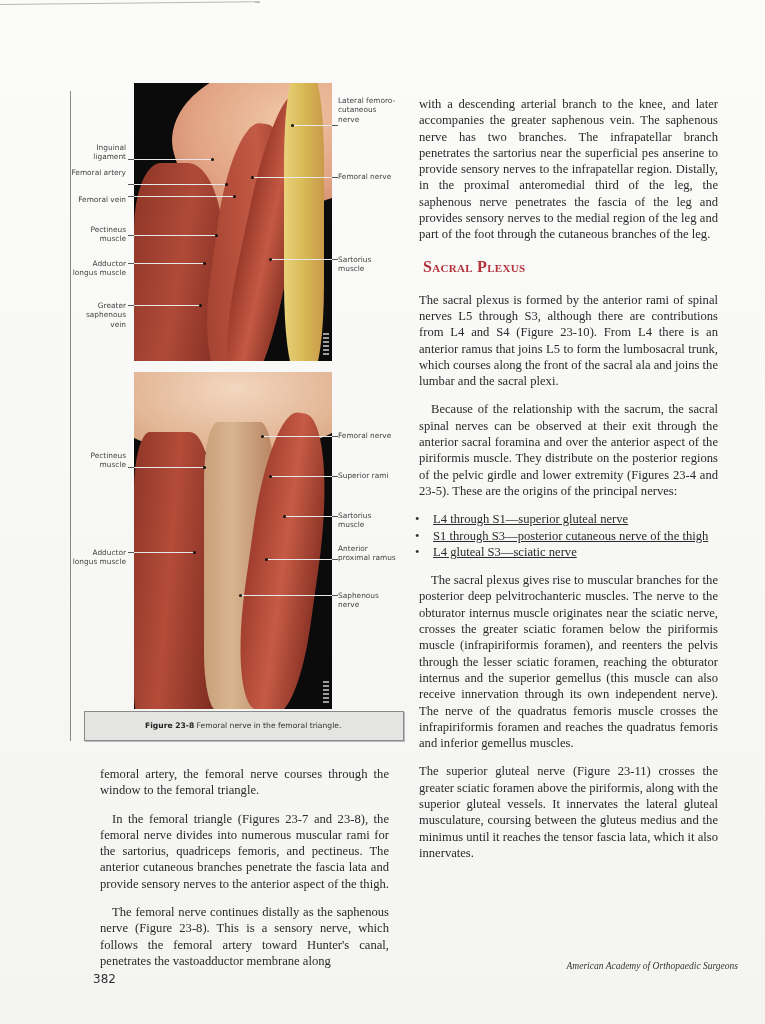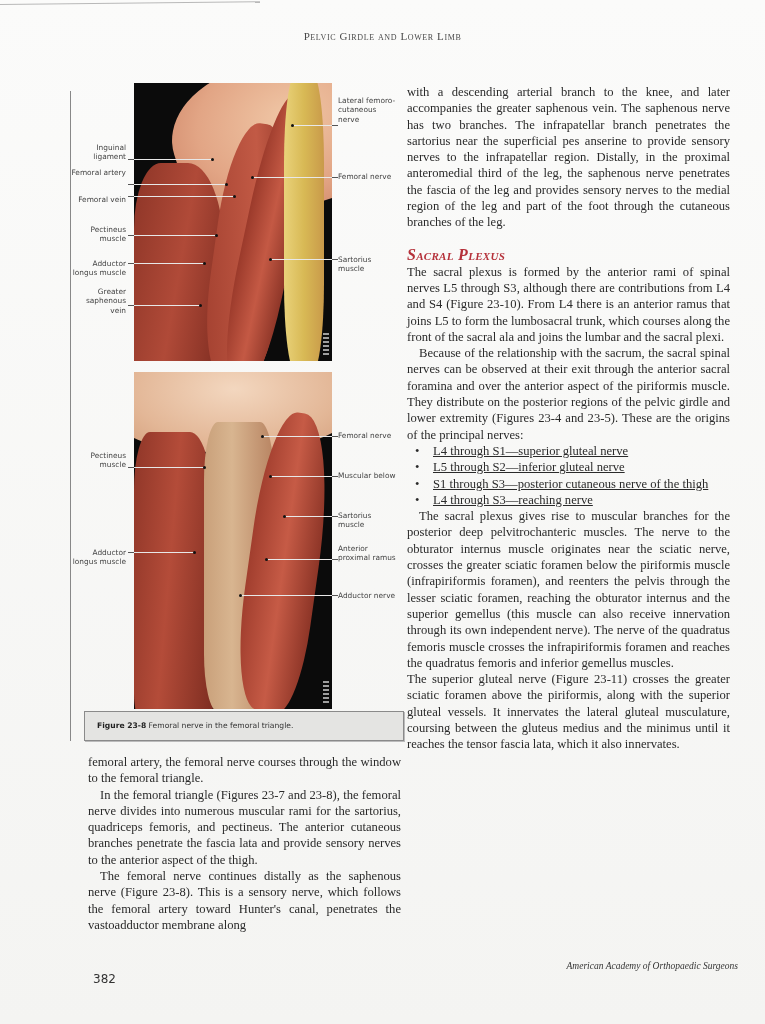--- a/index.html
+++ b/index.html
@@ -100,30 +100,30 @@
 
   .caption-box {
     position: absolute; left: 84px; top: 711px; width: 320px; height: 30px;
     background: #e4e4e2; border: 1px solid #8a8a8a; box-sizing: border-box;
     box-shadow: 1px 1px 0 #bbb;
   }
   .caption {
     position: absolute; left: 12px; top: 9px;
     font-family: "DejaVu Sans", "Liberation Sans", sans-serif; font-size: 7.6px; color: #333;
   }
-  .caption b { color: #222; }
+  .caption b { color: #222; margin-left: 48px; }
 
   
   .col { position: absolute; font-size: 12.6px; line-height: 16.3px; text-align: justify; }
-  .col p { margin: 0; }
+  .col p { margin: 12px; }
   .col p.indent { text-indent: 12px; }
   .col-left { left: 88px; top: 754px; width: 313px; }
   .col-right { left: 407px; top: 84px; width: 323px; }
   .section-head {
-    color: #b5313a; margin: 0; font-size: 15px; line-height: 18px; font-style: italic;
+    color: #b5313a; margin: 16px; font-size: 15px; line-height: 18px;
   }
   .section-head.sc { font-variant: small-caps; letter-spacing: 0.3px; font-size: 16px; }
   .section-head.sgn { font-weight: bold; font-size: 15.5px; }
   .bullets { margin: 0; padding: 0; list-style: none; }
   .bullets li { position: relative; padding-left: 26px; text-align: left; text-decoration: underline; }
   .bullets li::before { content: "•"; position: absolute; left: 8px; top: 0; }
 
   .page-number {
     position: absolute; left: 93px; top: 972px;
     font-family: "DejaVu Sans", "Liberation Sans", sans-serif; font-size: 12px; color: #333;
@@ -131,21 +131,20 @@
   .publisher {
     position: absolute; right: 27px; top: 961px; font-style: italic; font-size: 9.5px; color: #333;
   }
 </style>
 </head>
 <body>
 
 <div class="page">
   <div class="top-edge"></div>
 
-  <div class="running-head">Pelvic Girdle and Lower Limb</div>
 
   <div class="figure">
     <div class="fig-vline"></div>
 
     <div class="photo photo1">
       <div class="tissue skin"></div>
       <div class="tissue muscle-a"></div>
       <div class="tissue muscle-b"></div>
       <div class="tissue sart"></div>
       <div class="tissue fat"></div>
@@ -158,21 +157,21 @@
       <div class="tissue mid"></div>
       <div class="tissue sart"></div>
       <div class="photo-credit"></div>
     </div>
 
     <div class="label left" style="left:0px;top:60px;">Inguinal ligament</div>
     <div class="label left" style="left:0px;top:85px;">Femoral artery</div>
     <div class="label left" style="left:0px;top:112px;">Femoral vein</div>
     <div class="label left" style="left:0px;top:142px;">Pectineus muscle</div>
     <div class="label left" style="left:0px;top:176px;">Adductor longus muscle</div>
-    <div class="label left" style="left:0px;top:204px;">Greater saphenous vein</div>
+    <div class="label left" style="left:0px;top:218px;">Greater saphenous vein</div>
 
     <div class="leader outer" style="left:58px;top:76px;width:6px;"></div>
     <div class="leader" style="left:64px;top:76px;width:78px;"></div>
     <div class="dot" style="left:141px;top:75px;"></div>
     <div class="leader outer" style="left:58px;top:101px;width:6px;"></div>
     <div class="leader" style="left:64px;top:101px;width:92px;"></div>
     <div class="dot" style="left:155px;top:100px;"></div>
     <div class="leader outer" style="left:58px;top:113px;width:6px;"></div>
     <div class="leader" style="left:64px;top:113px;width:100px;"></div>
     <div class="dot" style="left:163px;top:112px;"></div>
@@ -204,24 +203,24 @@
     <div class="label left" style="left:0px;top:465px;">Adductor longus muscle</div>
 
     <div class="leader outer" style="left:58px;top:384px;width:6px;"></div>
     <div class="leader" style="left:64px;top:384px;width:70px;"></div>
     <div class="dot" style="left:133px;top:383px;"></div>
     <div class="leader outer" style="left:58px;top:469px;width:6px;"></div>
     <div class="leader" style="left:64px;top:469px;width:60px;"></div>
     <div class="dot" style="left:123px;top:468px;"></div>
 
     <div class="label right" style="left:268px;top:348px;">Femoral nerve</div>
-    <div class="label right" style="left:268px;top:388px;">Muscular below</div>
+    <div class="label right" style="left:268px;top:388px;">Superior rami</div>
     <div class="label right" style="left:268px;top:428px;">Sartorius muscle</div>
     <div class="label right" style="left:268px;top:461px;">Anterior proximal ramus</div>
-    <div class="label right" style="left:268px;top:508px;">Adductor nerve</div>
+    <div class="label right" style="left:268px;top:508px;">Saphenous nerve</div>
 
     <div class="leader" style="left:192px;top:353px;width:70px;"></div>
     <div class="dot" style="left:191px;top:352px;"></div>
     <div class="leader outer" style="left:262px;top:353px;width:6px;"></div>
     <div class="leader" style="left:200px;top:393px;width:62px;"></div>
     <div class="dot" style="left:199px;top:392px;"></div>
     <div class="leader outer" style="left:262px;top:393px;width:6px;"></div>
     <div class="leader" style="left:214px;top:433px;width:48px;"></div>
     <div class="dot" style="left:213px;top:432px;"></div>
     <div class="leader outer" style="left:262px;top:433px;width:6px;"></div>
@@ -247,23 +246,22 @@
   </div>
 
   <div class="col col-right">
     <p>with a descending arterial branch to the knee, and later accompanies the greater saphenous vein. The saphenous nerve has two branches. The infrapatellar branch penetrates the sartorius near the superficial pes anserine to provide sensory nerves to the infrapatellar region. Distally, in the proximal anteromedial third of the leg, the saphenous nerve penetrates the fascia of the leg and provides sensory nerves to the medial region of the leg and part of the foot through the cutaneous branches of the leg.</p>
 
     <h2 class="section-head sc" style="margin-top:15px;">Sacral Plexus</h2>
     <p>The sacral plexus is formed by the anterior rami of spinal nerves L5 through S3, although there are contributions from L4 and S4 (Figure 23-10). From L4 there is an anterior ramus that joins L5 to form the lumbosacral trunk, which courses along the front of the sacral ala and joins the lumbar and the sacral plexi.</p>
     <p class="indent">Because of the relationship with the sacrum, the sacral spinal nerves can be observed at their exit through the anterior sacral foramina and over the anterior aspect of the piriformis muscle. They distribute on the posterior regions of the pelvic girdle and lower extremity (Figures 23-4 and 23-5). These are the origins of the principal nerves:</p>
     <ul class="bullets">
       <li>L4 through S1—superior gluteal nerve</li>
-      <li>L5 through S2—inferior gluteal nerve</li>
       <li>S1 through S3—posterior cutaneous nerve of the thigh</li>
-      <li>L4 through S3—reaching nerve</li>
+      <li>L4 gluteal S3—sciatic nerve</li>
     </ul>
     <p class="indent">The sacral plexus gives rise to muscular branches for the posterior deep pelvitrochanteric muscles. The nerve to the obturator internus muscle originates near the sciatic nerve, crosses the greater sciatic foramen below the piriformis muscle (infrapiriformis foramen), and reenters the pelvis through the lesser sciatic foramen, reaching the obturator internus and the superior gemellus (this muscle can also receive innervation through its own independent nerve). The nerve of the quadratus femoris muscle crosses the infrapiriformis foramen and reaches the quadratus femoris and inferior gemellus muscles.</p>
 
     <p>The superior gluteal nerve (Figure 23-11) crosses the greater sciatic foramen above the piriformis, along with the superior gluteal vessels. It innervates the lateral gluteal musculature, coursing between the gluteus medius and the minimus until it reaches the tensor fascia lata, which it also innervates.</p>
   </div>
 
   <div class="page-number">382</div>
   <div class="publisher">American Academy of Orthopaedic Surgeons</div>
 </div>
 

